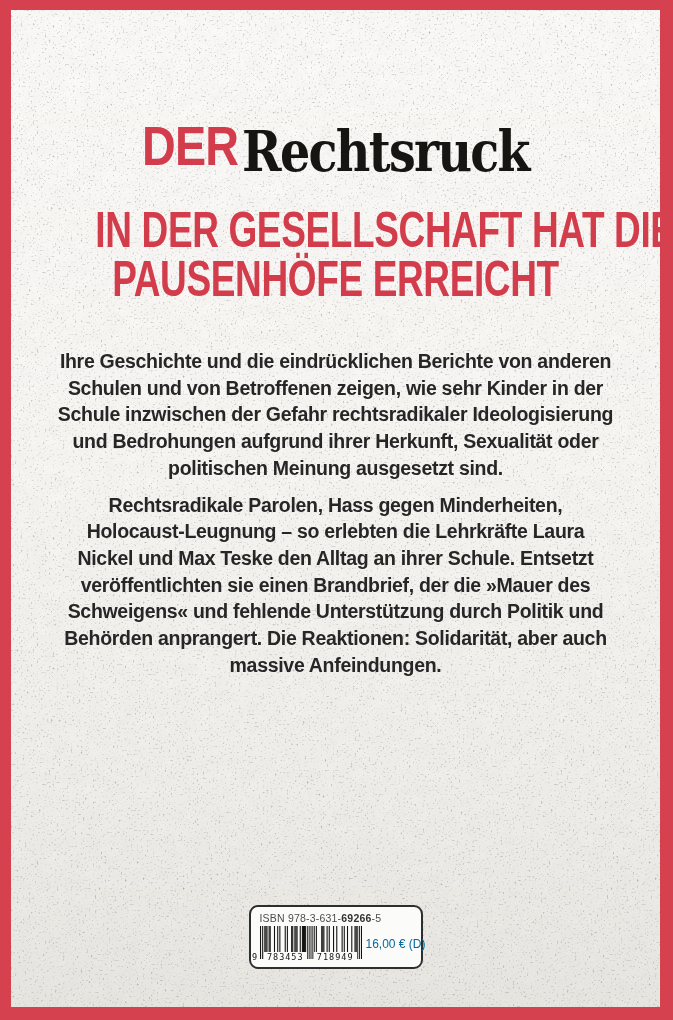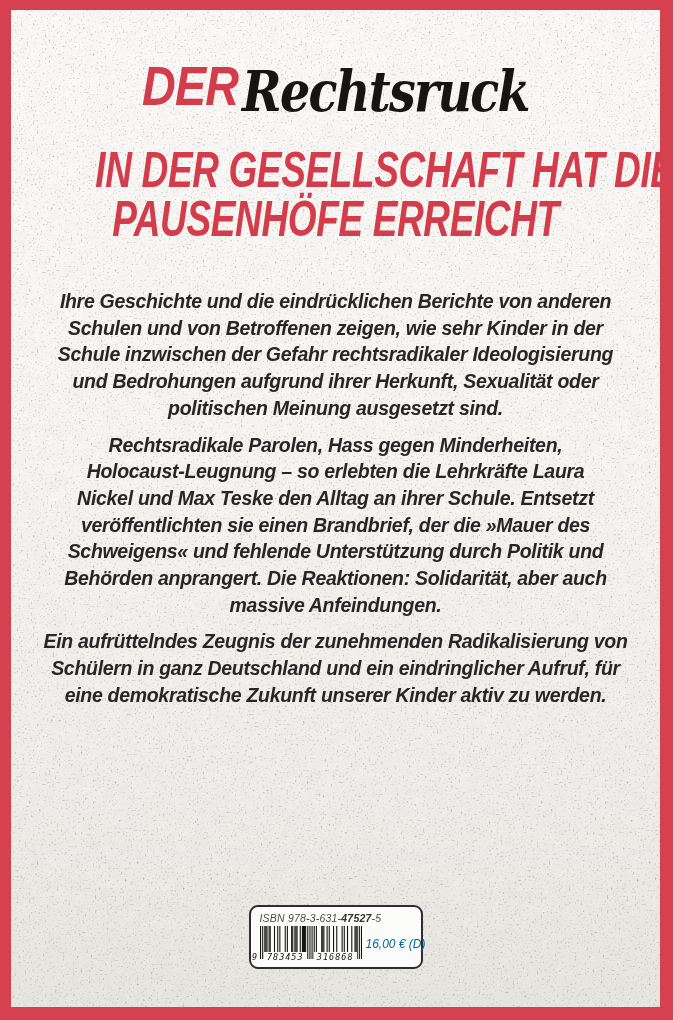--- a/index.html
+++ b/index.html
@@ -22,22 +22,21 @@
   .texture {
     position: absolute;
     inset: 0;
     width: 100%; height: 100%;
     pointer-events: none;
   }
   .content {
     position: relative;
     width: 100%; height: 100%;
     text-align: center;
-    padding-top: 46px;
-    font-style: italic;
+    padding-top: 106px;
   }
 
   
   .hl1 {
     white-space: nowrap;
     line-height: 60px;
     transform: scaleX(0.85);
     transform-origin: 50% 50%;
   }
   .hl1 .hl-der {
@@ -168,25 +167,24 @@
           <span class="hl-der">DER</span>
           <span class="hl-fraktur">Rechtsruck</span>
         </div>
         <div class="hl-line hl2">IN DER GESELLSCHAFT HAT DIE</div>
         <div class="hl-line hl3">PAUSENHÖFE ERREICHT</div>
       </div>
 
       <div class="body-copy">
         <p class="para para-2">Ihre Geschichte und die eindrücklichen Berichte von anderen Schulen und von Betroffenen zeigen, wie sehr Kinder in der Schule inzwischen der Gefahr rechtsradikaler Ideologisierung und Bedrohungen aufgrund ihrer Herkunft, Sexualität oder politischen Meinung ausgesetzt sind.</p>
         <p class="para para-1">Rechtsradikale Parolen, Hass gegen Minderheiten, Holocaust-Leugnung – so erlebten die Lehrkräfte Laura Nickel und Max Teske den Alltag an ihrer Schule. Entsetzt veröffentlichten sie einen Brandbrief, der die »Mauer des Schweigens« und fehlende Unterstützung durch Politik und Behörden anprangert. Die Reaktionen: Solidarität, aber auch massive Anfeindungen.</p>
-        <p class="para para-3">Ein aufrüttelndes Zeugnis der zunehmenden Radikalisierung von Schülern in ganz Deutschland und ein eindringlicher Aufruf, für eine demokratische Zukunft unserer Kinder aktiv zu werden.</p>
       </div>
 
       <div class="label">
-        <div class="isbn-line"><span>ISBN 978-3-631-</span><span class="isbn-bold">47527</span><span>-5</span></div>
+        <div class="isbn-line"><span>ISBN 978-3-631-</span><span class="isbn-bold">69266</span><span>-5</span></div>
         <div class="bc-row">
           <div class="bc-wrap">
             <svg viewBox="0 0 95 33" preserveAspectRatio="none">
                 <rect x="0" y="0" width="1" height="33"></rect>
                 <rect x="2" y="0" width="1" height="33"></rect>
                 <rect x="4" y="0" width="1" height="33"></rect>
                 <rect x="5" y="0" width="1" height="33"></rect>
                 <rect x="6" y="0" width="1" height="33"></rect>
                 <rect x="8" y="0" width="1" height="33"></rect>
                 <rect x="9" y="0" width="1" height="33"></rect>
@@ -222,21 +220,21 @@
                 <rect x="81" y="0" width="1" height="33"></rect>
                 <rect x="85" y="0" width="1" height="33"></rect>
                 <rect x="88" y="0" width="1" height="33"></rect>
                 <rect x="89" y="0" width="1" height="33"></rect>
                 <rect x="90" y="0" width="1" height="33"></rect>
                 <rect x="92" y="0" width="1" height="33"></rect>
                 <rect x="94" y="0" width="1" height="33"></rect>
               </svg>
             <span class="bc-digits bc-digit-lead">9</span>
             <span class="bc-digits bc-g1">783453</span>
-            <span class="bc-digits bc-g2">316868</span>
+            <span class="bc-digits bc-g2">718949</span>
           </div>
           <div class="price">16,00 € (D)</div>
         </div>
       </div>
 
 
     </div>
   </div>
 </div>
 

